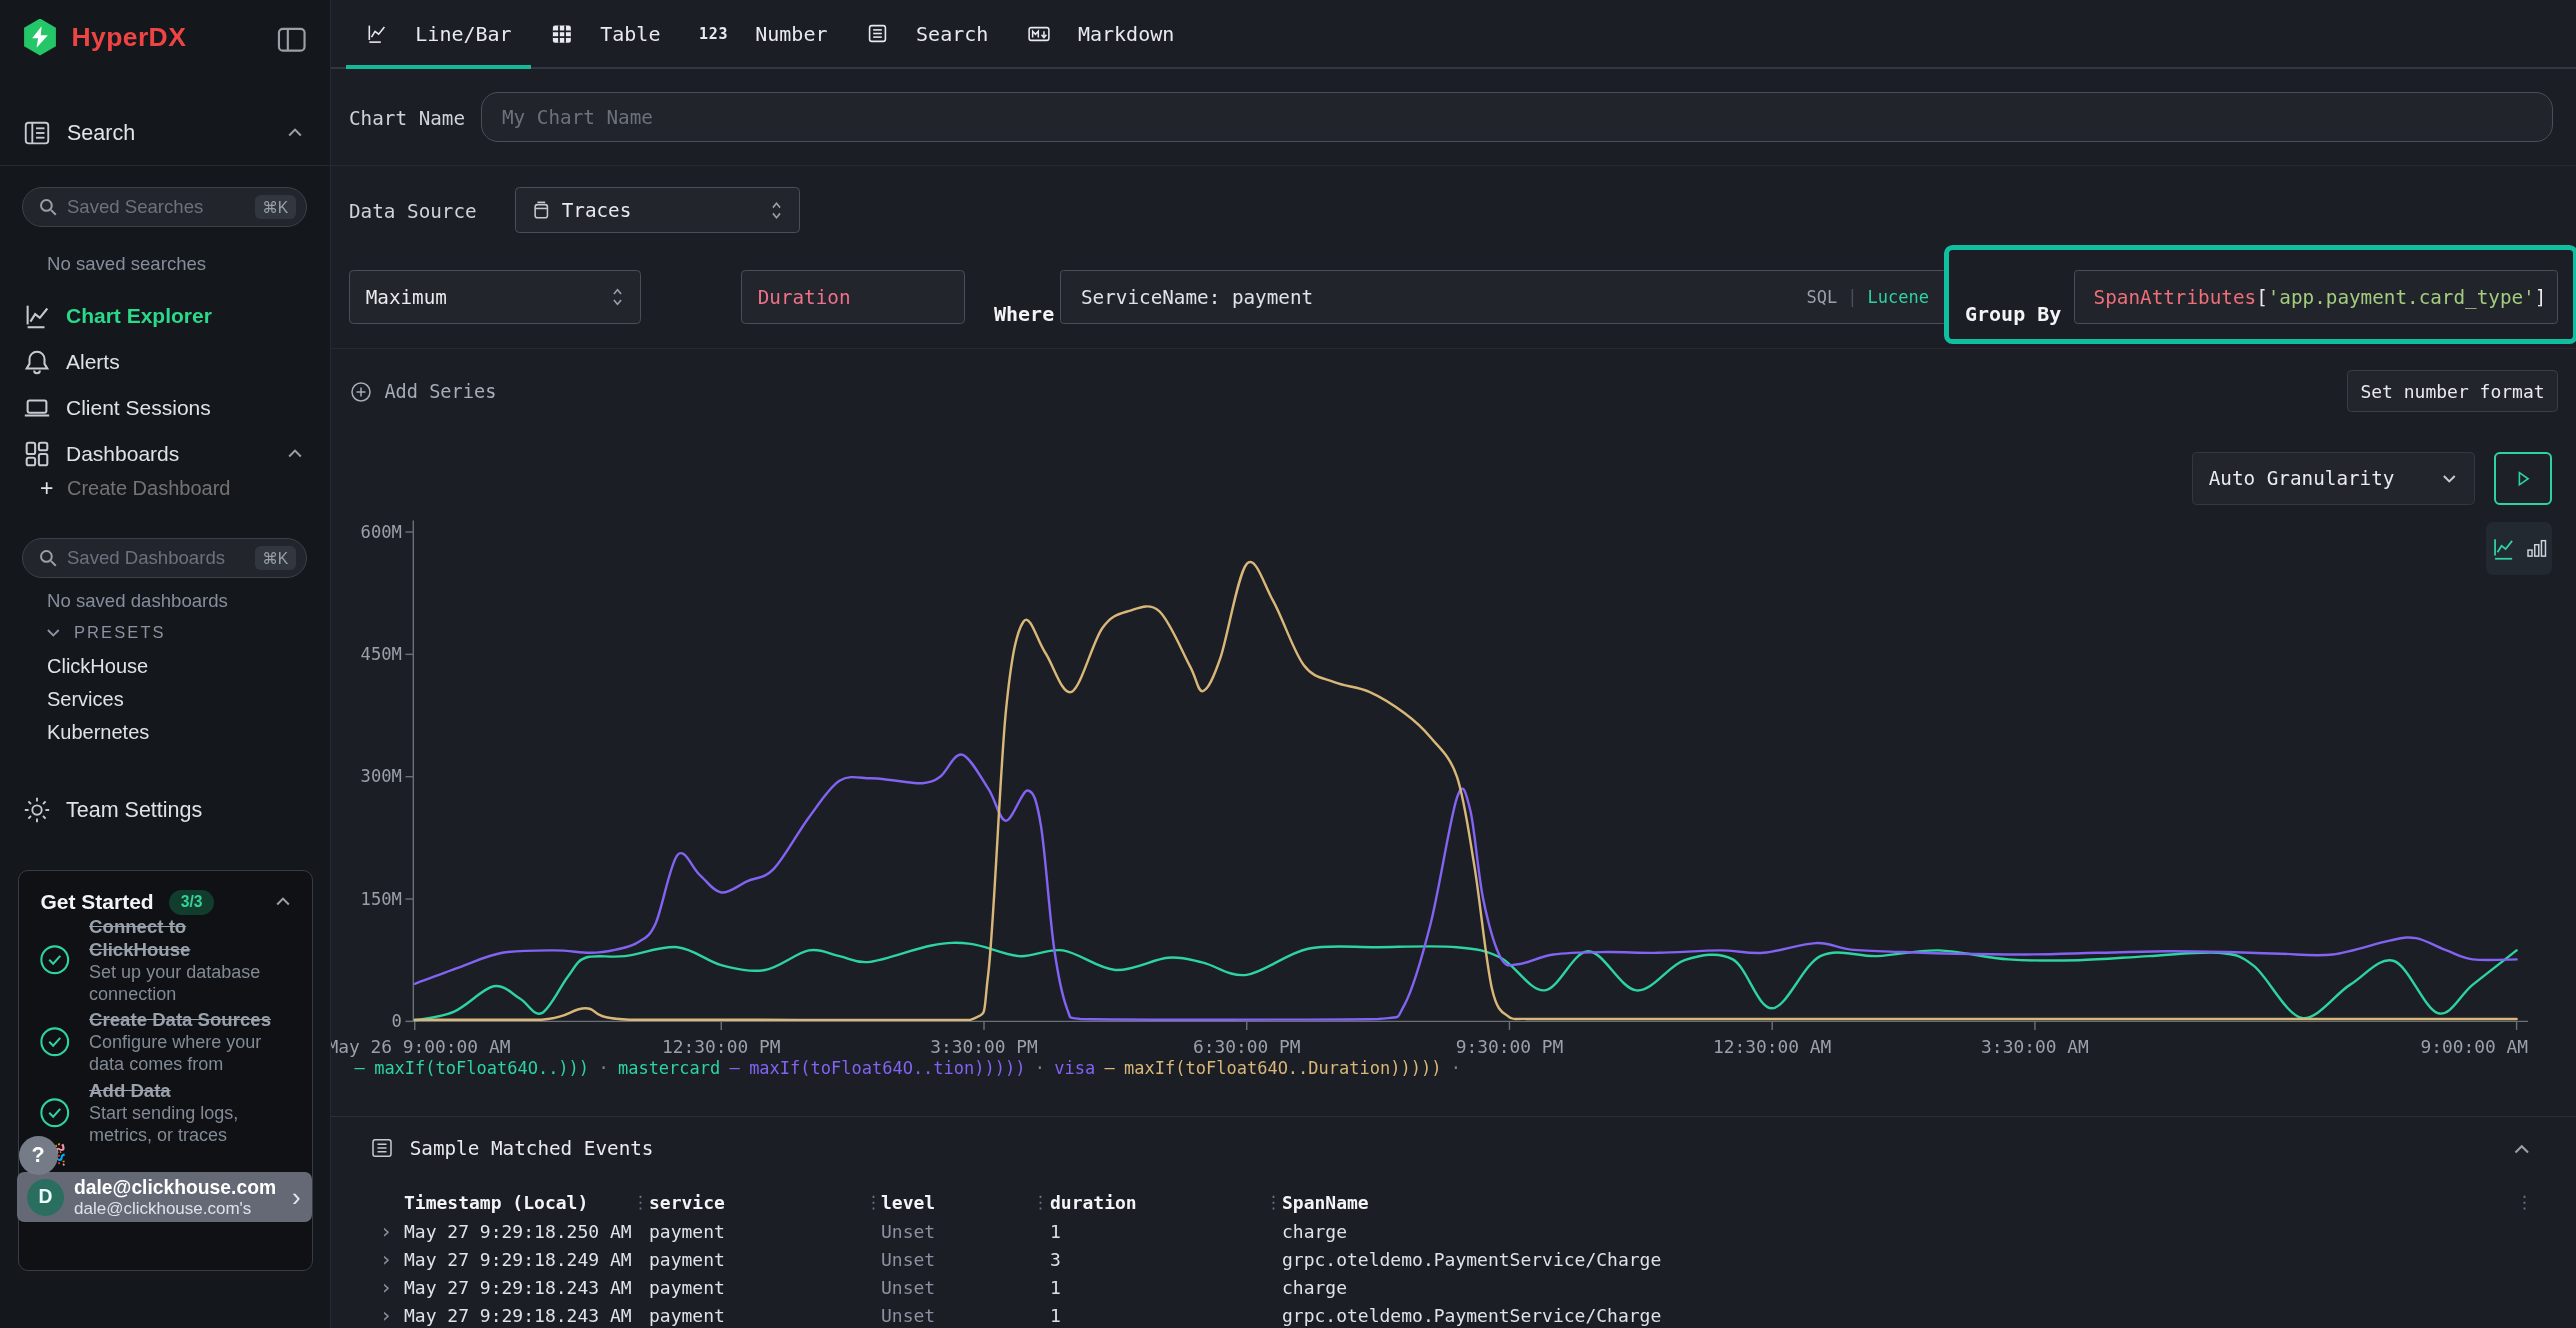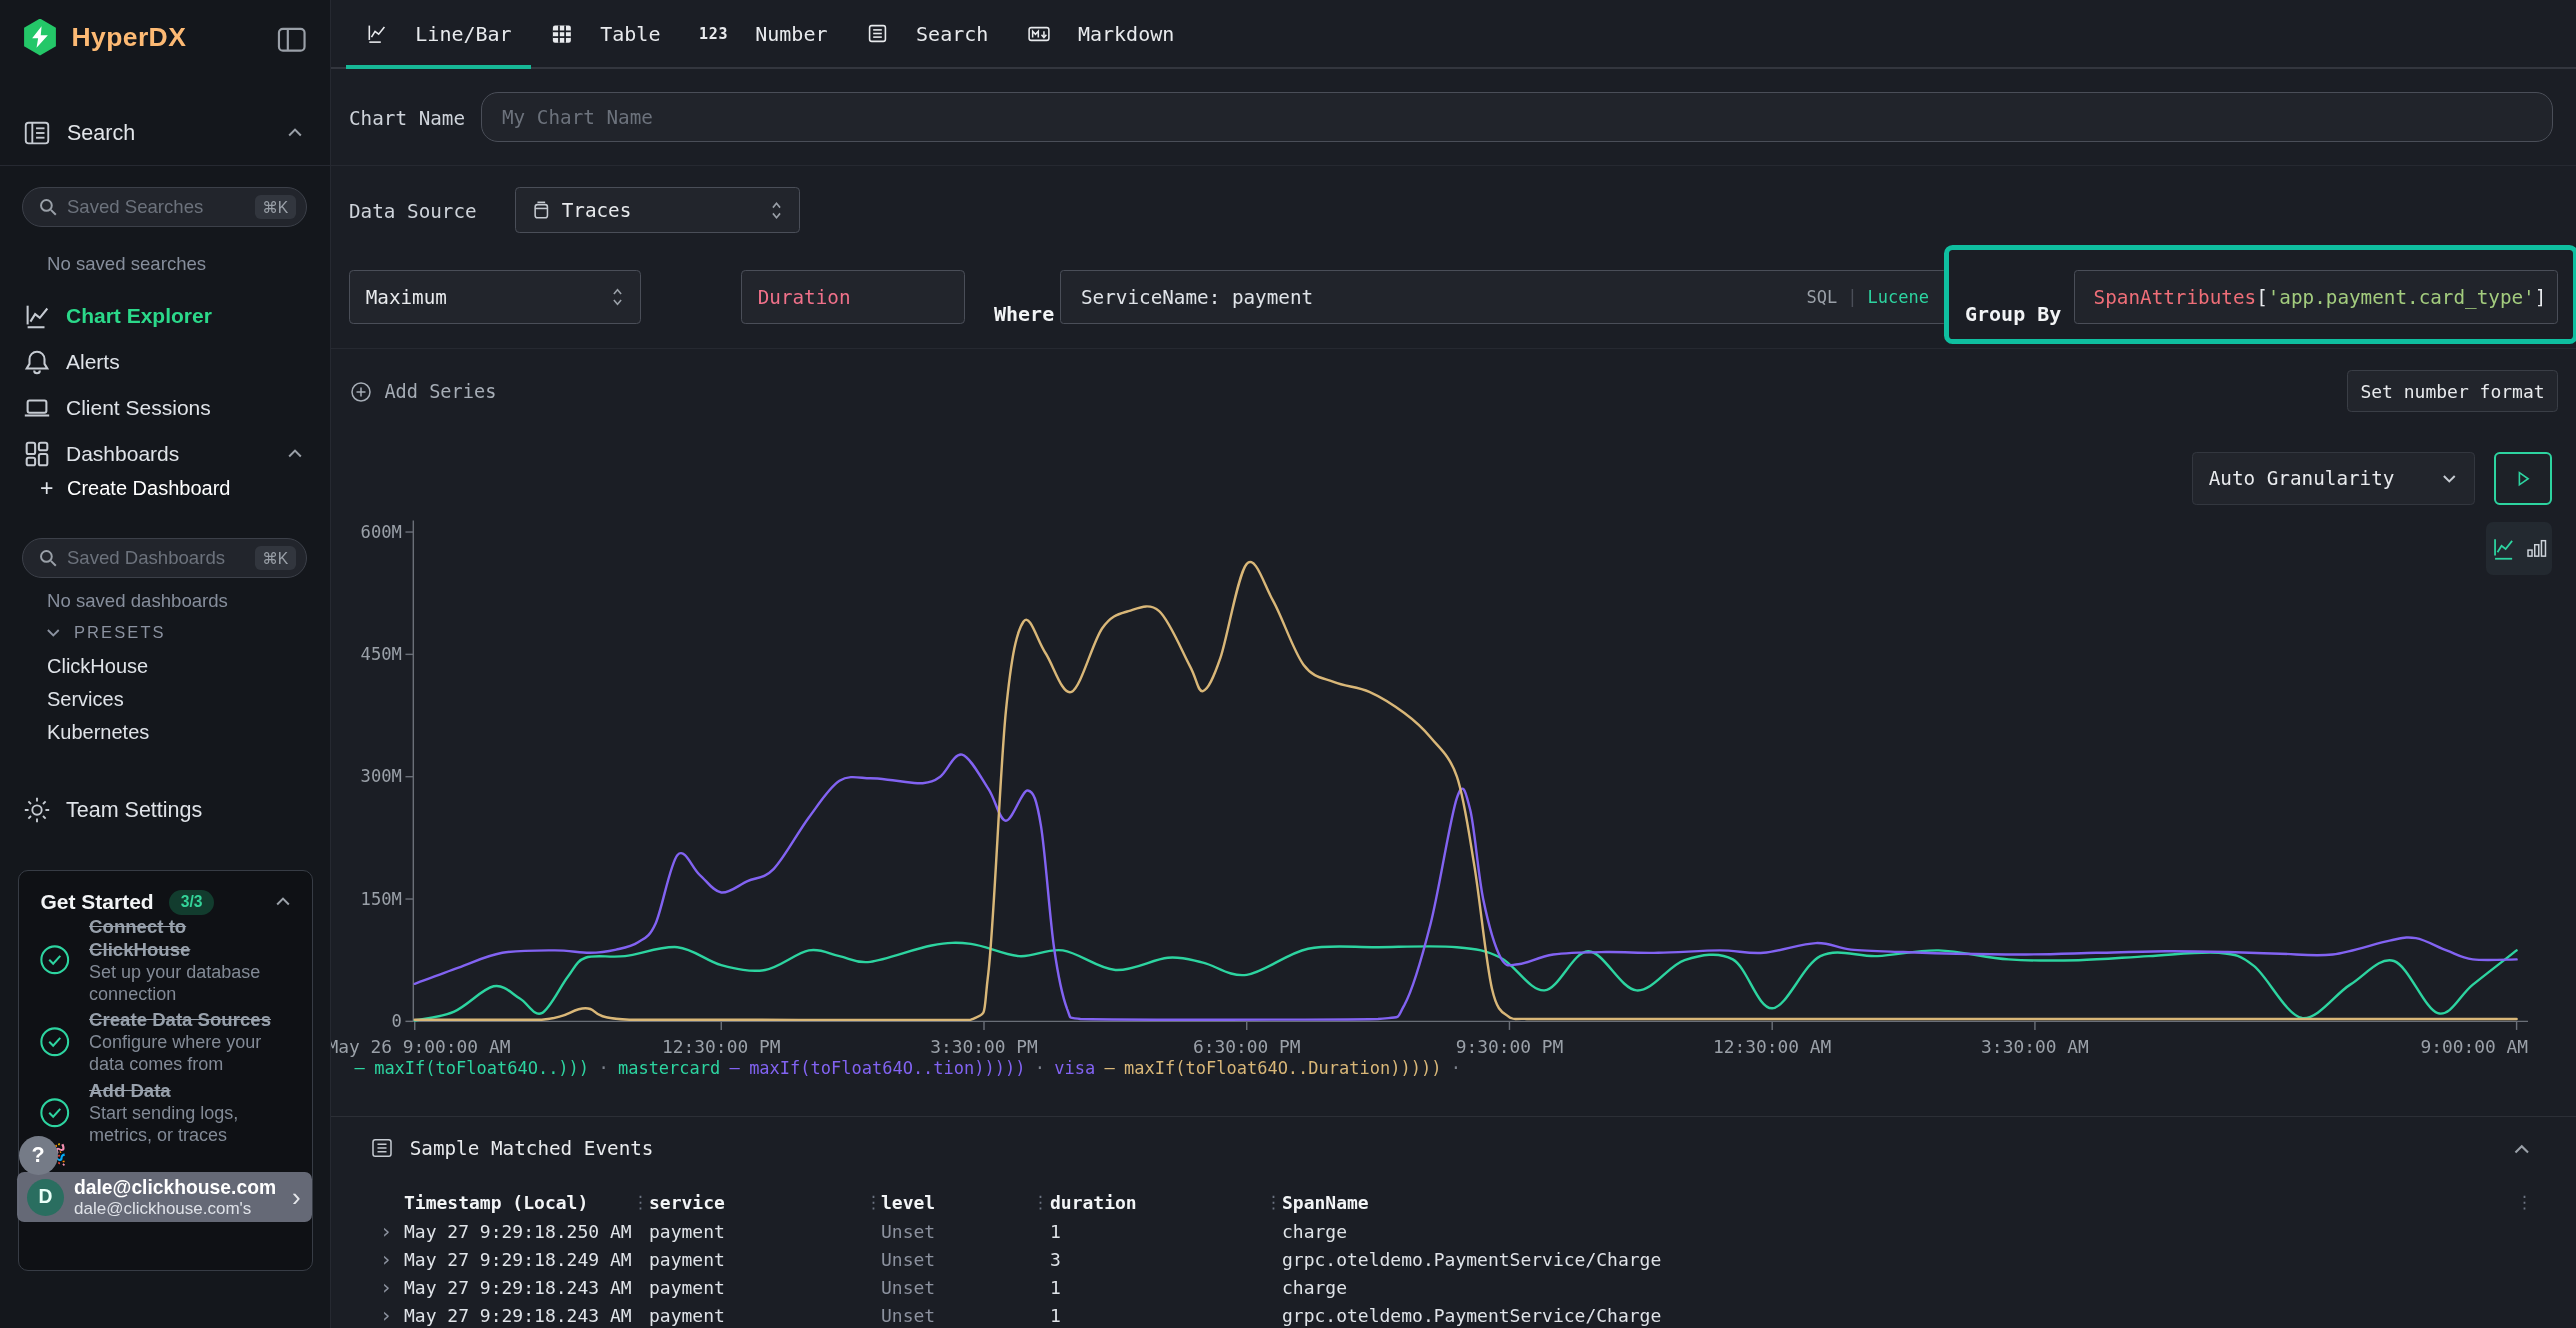--- a/index.html
+++ b/index.html
@@ -13,21 +13,21 @@
 
   
   .sidebar {
     position:absolute; left:0; top:0; width:331px; height:1328px;
     background:#14171c; border-right:1.4px solid #262931; z-index:5;
     font-family:"Liberation Sans","DejaVu Sans",sans-serif;
   }
   .logo-row { position:absolute; left:21.5px; top:18.6px; display:flex; align-items:center; gap:13px; }
   .logo-hex { width:37px; height:37px; background:#24c768; clip-path:polygon(50% 0,93% 25%,93% 75%,50% 100%,7% 75%,7% 25%); display:flex;align-items:center;justify-content:center; }
   .logo-bolt { width:15.7px; height:21.5px; background:#fff; clip-path:polygon(60% 0,0 55%,38% 55%,28% 100%,100% 42%,55% 42%); }
-  .brand-name { font-size:26.5px; font-weight:bold; color:#fdba74; letter-spacing:0.4px; }
+  .brand-name { font-size:26.5px; font-weight:bold; color:#ef4444; letter-spacing:0.4px; }
   .collapse-btn { position:absolute; left:276px; top:24px; color:#9aa0a8; }
   .side-row { position:absolute; left:0; width:331px; display:flex; align-items:center; }
   .side-icon { position:absolute; left:21.5px; color:#c6cbd2; display:flex; }
   .side-label { position:absolute; left:67px; font-size:21.5px; color:#e2e5e9; }
   .side-chev { position:absolute; left:285px; color:#9aa0a8; display:flex; }
   .divider-h { position:absolute; background:#262931; height:1.4px; }
   .pill-input { position:absolute; left:21.5px; width:285px; height:40px; border:1.4px solid #3c4049; border-radius:20px; background:#22252c; display:flex; align-items:center; padding:0 10px 0 14.3px; }
   .pill-input input { flex:1; background:transparent; border:none; outline:none; color:#dfe3e8; font-size:18.6px; font-family:inherit; min-width:0; }
   .pill-input input::placeholder { color:#6c727c; }
   .kbd-badge { background:#32363e; border-radius:5.7px; color:#9aa0a8; font-size:15.7px; padding:2.9px 7.2px; white-space:nowrap; }
@@ -185,21 +185,21 @@
     <span class="txt">Dashboards</span>
     <span class="side-chev" style="top:50%;transform:translateY(-50%);">
       <svg width="20" height="20" viewBox="0 0 24 24" fill="none" stroke="currentColor" stroke-width="2.4">
           <polyline points="5,15 12,8 19,15"></polyline>
         </svg>
     </span>
   </div>
 
   <div class="side-row" style="top:471px;height:34px;">
     <span style="position:absolute;left:40px;font-size:23px;color:#dfe3e8;">+</span>
-    <span style="position:absolute;left:67px;font-size:20px;color:#ffffff;">Create Dashboard</span>
+    <span style="position:absolute;left:67px;font-size:20px;color:#737373;">Create Dashboard</span>
   </div>
 
   <div class="pill-input" style="top:538px;">
     <span style="color:#9aa0a8;display:flex;margin-right:8.6px;">
       <svg width="21.5" height="21.5" viewBox="0 0 24 24" fill="none" stroke="currentColor" stroke-width="2.2">
           <circle cx="10.5" cy="10.5" r="6"></circle>
           <line x1="15.5" y1="15.5" x2="21" y2="21"></line>
         </svg>
     </span>
     <input placeholder="Saved Dashboards" style="">

